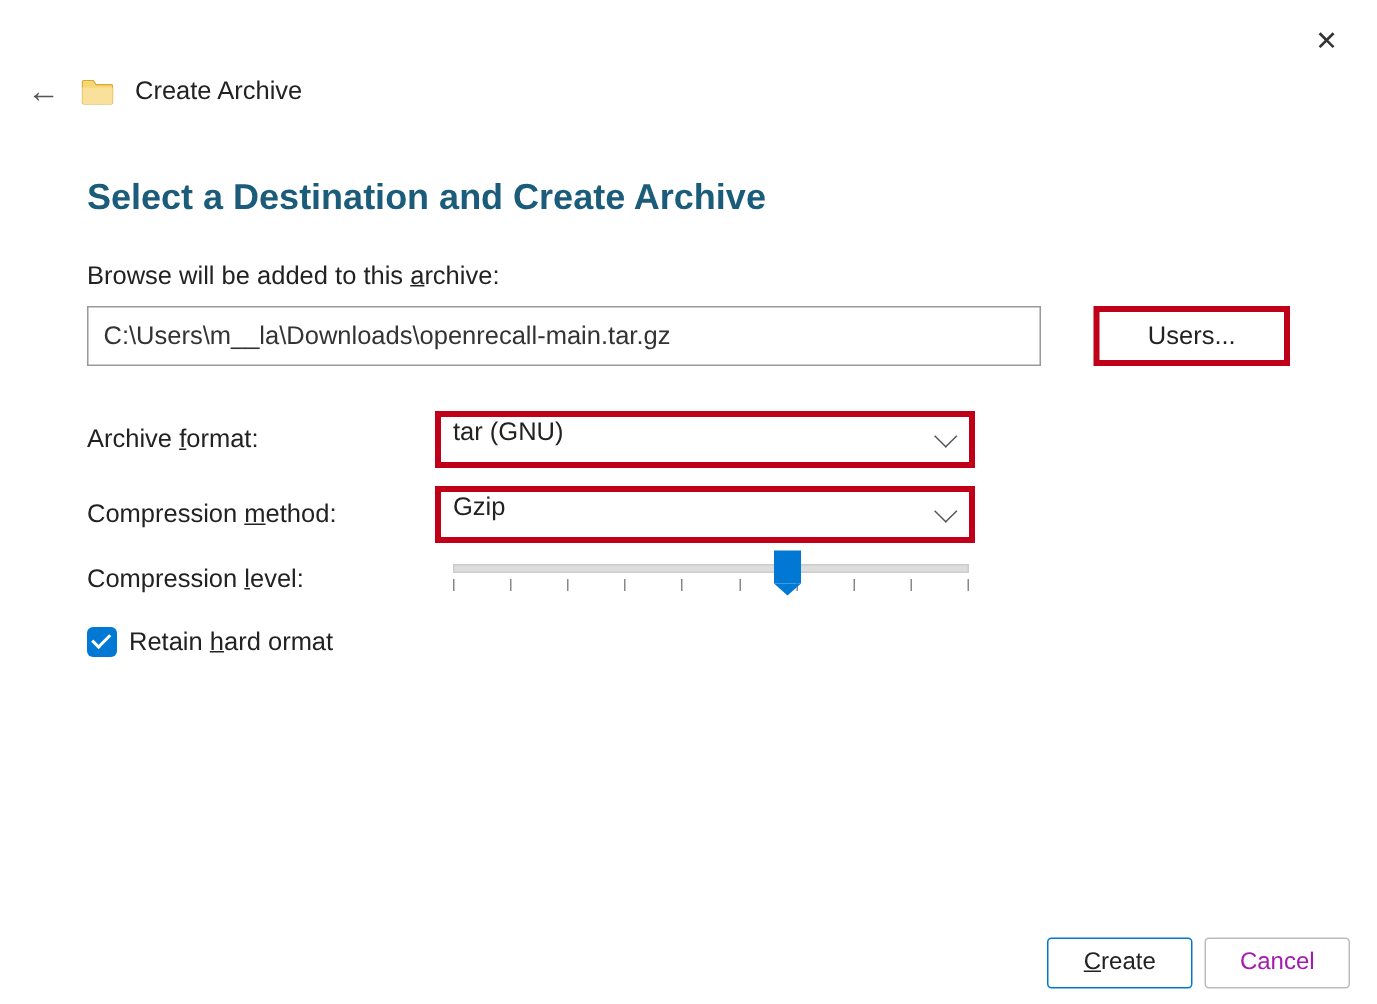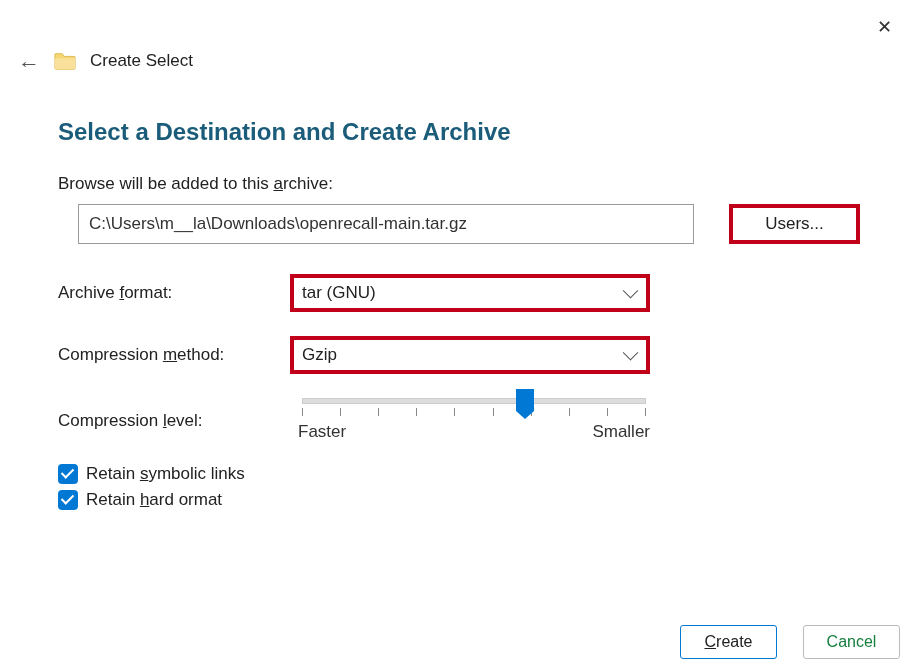--- a/index.html
+++ b/index.html
@@ -62,21 +62,20 @@
     .label-row {
       font-size: 17px;
       color: #222;
       margin-bottom: 10px;
     }
     .path-row {
       display: flex;
       gap: 35px;
       align-items: center;
       margin-bottom: 30px;
-      margin-left: 20px;
     }
     .path-input {
       flex: 1;
       height: 40px;
       border: 1px solid #999;
       padding: 0 10px;
       font-size: 17px;
       color: #333;
       background: #fff;
     }
@@ -85,36 +84,35 @@
       height: 40px;
       background: #fff;
       border: 4px solid #c00018;
       font-size: 17px;
       color: #222;
       cursor: pointer;
     }
     .form-row {
       display: flex;
       align-items: center;
-      margin-bottom: 24px;
+      margin-bottom: 12px;
     }
     .form-label {
       font-size: 17px;
       color: #222;
       width: 232px;
       flex-shrink: 0;
     }
     .dropdown {
       position: relative;
       width: 360px;
       height: 38px;
       border: 4px solid #c00018;
       background: #fff;
       display: flex;
-      align-items: center;
       padding: 0 25px 0 8px;
       font-size: 17px;
       color: #222;
       cursor: pointer;
     }
     .dropdown::after {
       content: "";
       position: absolute;
       right: 10px;
       top: 50%;
@@ -204,54 +202,54 @@
     }
     .check-label {
       font-size: 17px;
       color: #222;
     }
     .footer {
       position: absolute;
       bottom: 10px;
       right: 18px;
       display: flex;
-      gap: 26px;
+      gap: 8px;
     }
     .footer button {
       width: 97px;
       height: 34px;
       font-size: 16px;
       background: #fff;
       border-radius: 3px;
       cursor: pointer;
     }
     .create-btn {
       border: 1.5px solid #0078d4;
       color: #222;
     }
     .cancel-btn {
       border: 1px solid #bbb;
-      color: #15803d;
+      color: #a21caf;
     }
     .ul { text-decoration: underline; }
   </style>
 </head>
 <body>
 
 <button class="close-btn">✕</button>
 
 <div class="header-row">
   <button class="back-arrow">←</button>
   <span>
     <svg class="folder-icon-svg" viewBox="0 0 24 20">
       <path d="M1 4 L1 18 Q1 19 2 19 L22 19 Q23 19 23 18 L23 6 Q23 5 22 5 L11 5 L9 2 L2 2 Q1 2 1 3 Z" fill="#f7d774" stroke="#d4a832" stroke-width="0.8"></path>
       <path d="M1 7 L23 7 L23 18 Q23 19 22 19 L2 19 Q1 19 1 18 Z" fill="#f9e09b"></path>
     </svg>
   </span>
-  <span class="window-title">Create Select</span>
+  <span class="window-title">Create Archive</span>
 </div>
 
 <div class="content">
   <h1 class="main-heading">Select a Destination and Create Archive</h1>
 
   <div class="label-row">
     <span>Browse will be added to this </span><span class="ul">a</span><span>rchive:</span>
   </div>
 
   <div class="path-row">
@@ -290,33 +288,23 @@
           <div class="tick"></div>
           <div class="tick"></div>
           <div class="tick"></div>
           <div class="tick"></div>
         <div class="tick"></div>
           <div class="tick"></div>
           <div class="tick"></div>
           <div class="tick"></div>
           <div class="tick"></div>
       </div>
-      <div class="slider-labels">
-        <span>Faster</span>
-        <span>Smaller</span>
-      </div>
-    </div>
-  </div>
-
-  <div class="check-row">
-    <div class="checkbox"></div>
-    <span class="check-label">
-      <span>Retain </span><span class="ul">s</span><span>ymbolic links</span>
-    </span>
-  </div>
+    </div>
+  </div>
+
 
   <div class="check-row">
     <div class="checkbox"></div>
     <span class="check-label">
       <span>Retain </span><span class="ul">h</span><span>ard ormat</span>
     </span>
   </div>
 </div>
 
 <div class="footer">

